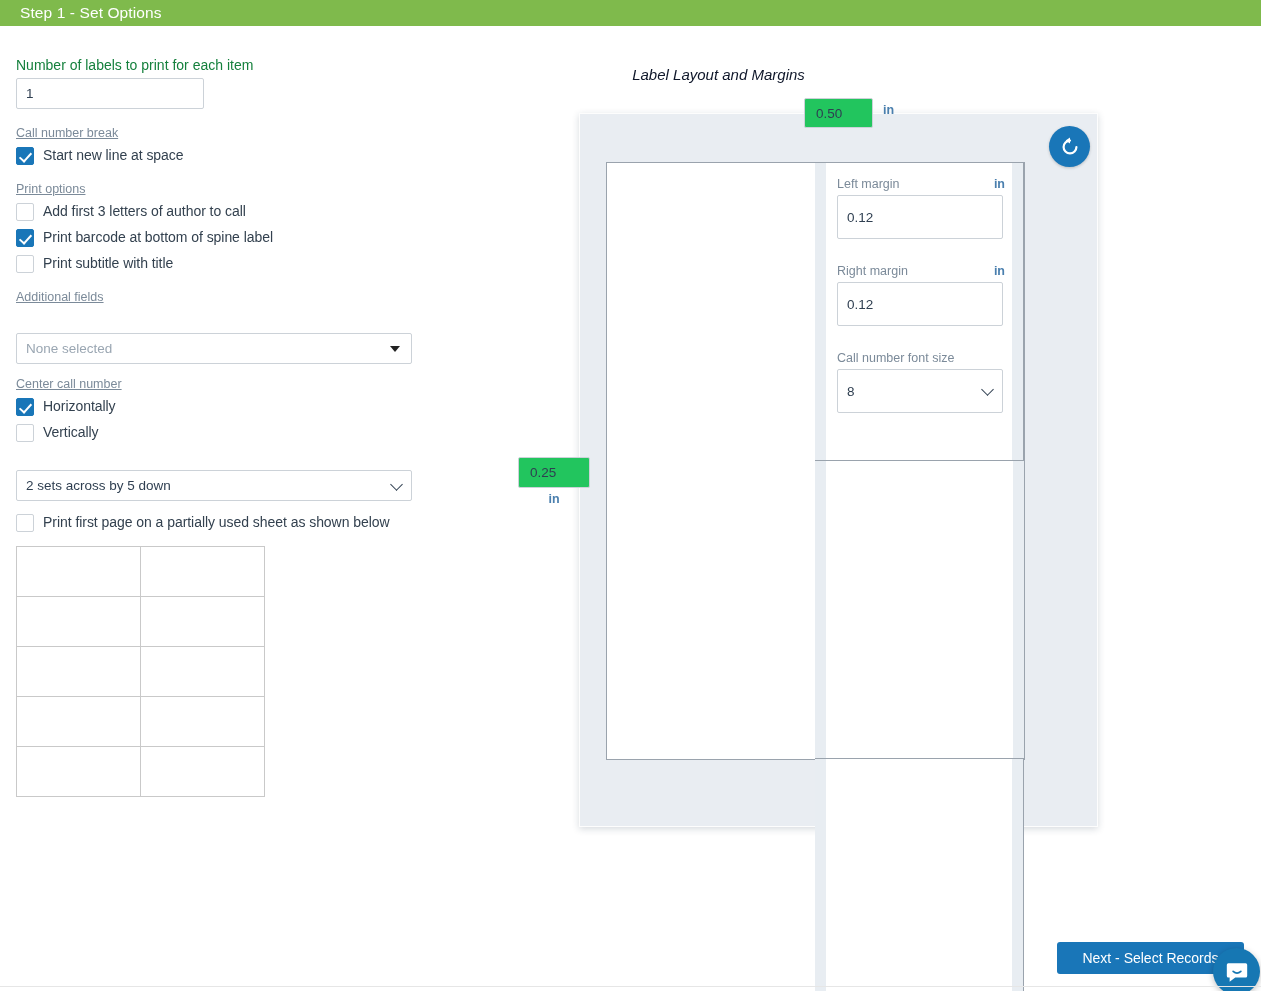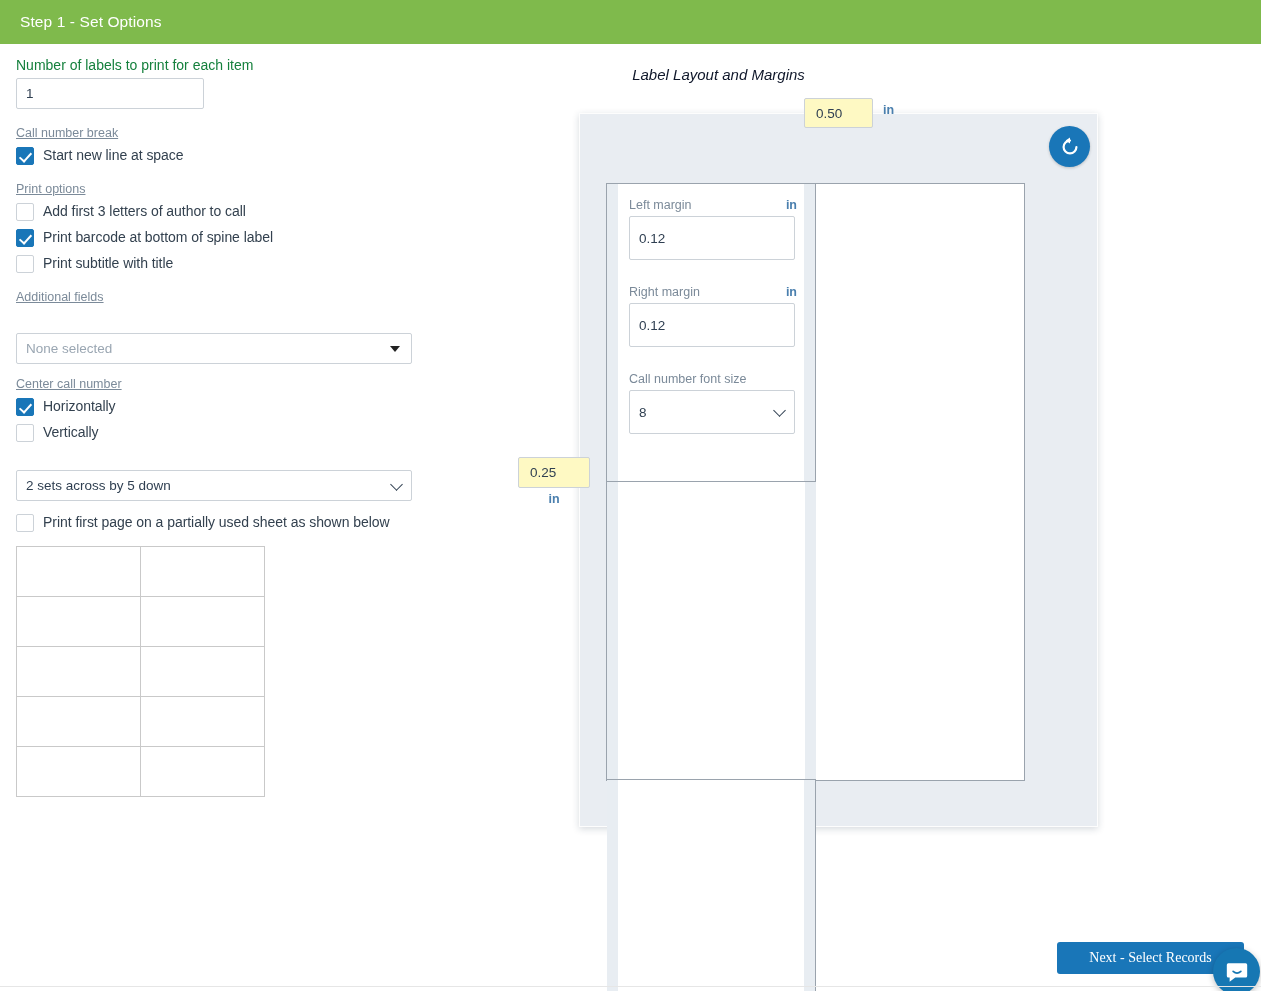--- a/index.html
+++ b/index.html
@@ -7,21 +7,21 @@
     margin: 0; padding: 0;
     width: 1261px; height: 991px;
     background: #ffffff;
     font-family: "Liberation Sans", sans-serif;
     overflow: hidden;
   }
   .page { position: relative; width: 1261px; height: 991px; background:#fff; }
 
   
   .header-bar {
-    position: absolute; left: 0; top: 0; width: 1261px; height: 44px;
+    position: absolute; left: 0; top: 0; width: 1261px; height: 26px;
     background: #7fba4c;
     display: flex; align-items: center;
   }
   .header-title {
     color: #ffffff; font-size: 15.5px; font-weight: 400;
     padding-left: 20px; letter-spacing: .1px;
   }
 
   
   .left-col {
@@ -100,25 +100,25 @@
   .preview-title span { position: relative; left: 88px; }
 
   .page-sheet {
     position: absolute; left: 579px; top: 113px;
     width: 519px; height: 714px;
     background: #e9edf2;
     box-shadow: 0 2px 7px rgba(30,50,70,.18);
     border: 1px solid #fdfdfd;
   }
   .labels-block {
-    position: absolute; left: 26px; top: 69px;
+    position: absolute; left: 26px; top: 48px;
     width: 419px; height: 598px;
     border: 1px solid #9aa3ad;
     background: #fff;
-    display: flex; flex-wrap: wrap;
+    display: flex; flex-wrap: wrap; justify-content: flex-end;
   }
   .label-cell {
     width: 209px; height: 298px; position: relative;
     background: #ffffff;
     border-right: 1px solid #9aa3ad; border-bottom: 1px solid #9aa3ad;
   }
   .label-cell:nth-child(2n) { border-right: none; }
   .label-cell:nth-child(n+3) { border-bottom: none; }
   .lm-band, .rm-band {
     position: absolute; top: 0; bottom: 0; width: 11px; background: #e8edf2;
@@ -135,21 +135,21 @@
   .cf-unit { font-size: 12.5px; color: #4a7fae; font-weight: 700; }
   .cf-input {
     width: 166px; height: 44px; border: 1px solid #ccd2d8; border-radius: 2px;
     background: #fff; display: flex; align-items: center; padding: 0 9px;
     font-size: 13.5px; color: #2f3f51; position: relative;
   }
   .cf-gap { height: 25px; }
 
   
   .float-input {
-    position: absolute; background: #fef9c3; border: 1px solid #ccd2d8;
+    position: absolute; background: #22c55e; border: 1px solid #ccd2d8;
     border-radius: 2px; display: flex; align-items: center;
     padding: 12px 11px; font-size: 13.5px; color: #2f3f51; z-index: 5;
   }
   #top-margin-input { left: 804px; top: 98px; width: 69px; height: 30px; }
   #top-margin-unit {
     position: absolute; left: 883px; top: 103px;
     font-size: 12.5px; color: #4a7fae; font-weight: 700; z-index: 5;
   }
   #left-margin-input { left: 518px; top: 457px; width: 72px; height: 31px; }
   #left-margin-unit {
@@ -163,21 +163,21 @@
     background: #1976b8; z-index: 6;
     display: flex; align-items: center; justify-content: center;
     box-shadow: 0 1px 3px rgba(0,0,0,.2);
   }
 
   
   .next-btn {
     position: absolute; left: 1057px; top: 942px;
     width: 187px; height: 32px; background: #1976b8;
     border-radius: 3px; color: #fff; font-size: 14px;
-    display: flex; align-items: center; justify-content: center; font-family: Liberation Serif, serif;
+    display: flex; align-items: center; justify-content: center;
   }
   .chat-launcher {
     position: absolute; left: 1213px; top: 948px;
     width: 47px; height: 47px; border-radius: 50%;
     background: #1677b3; display: flex; align-items: center; justify-content: center;
     box-shadow: 0 2px 6px rgba(0,0,0,.25);
   }
   .bottom-rule {
     position: absolute; left: 0; top: 986px; width: 1261px; height: 1px;
     background: #e6e6e6;

